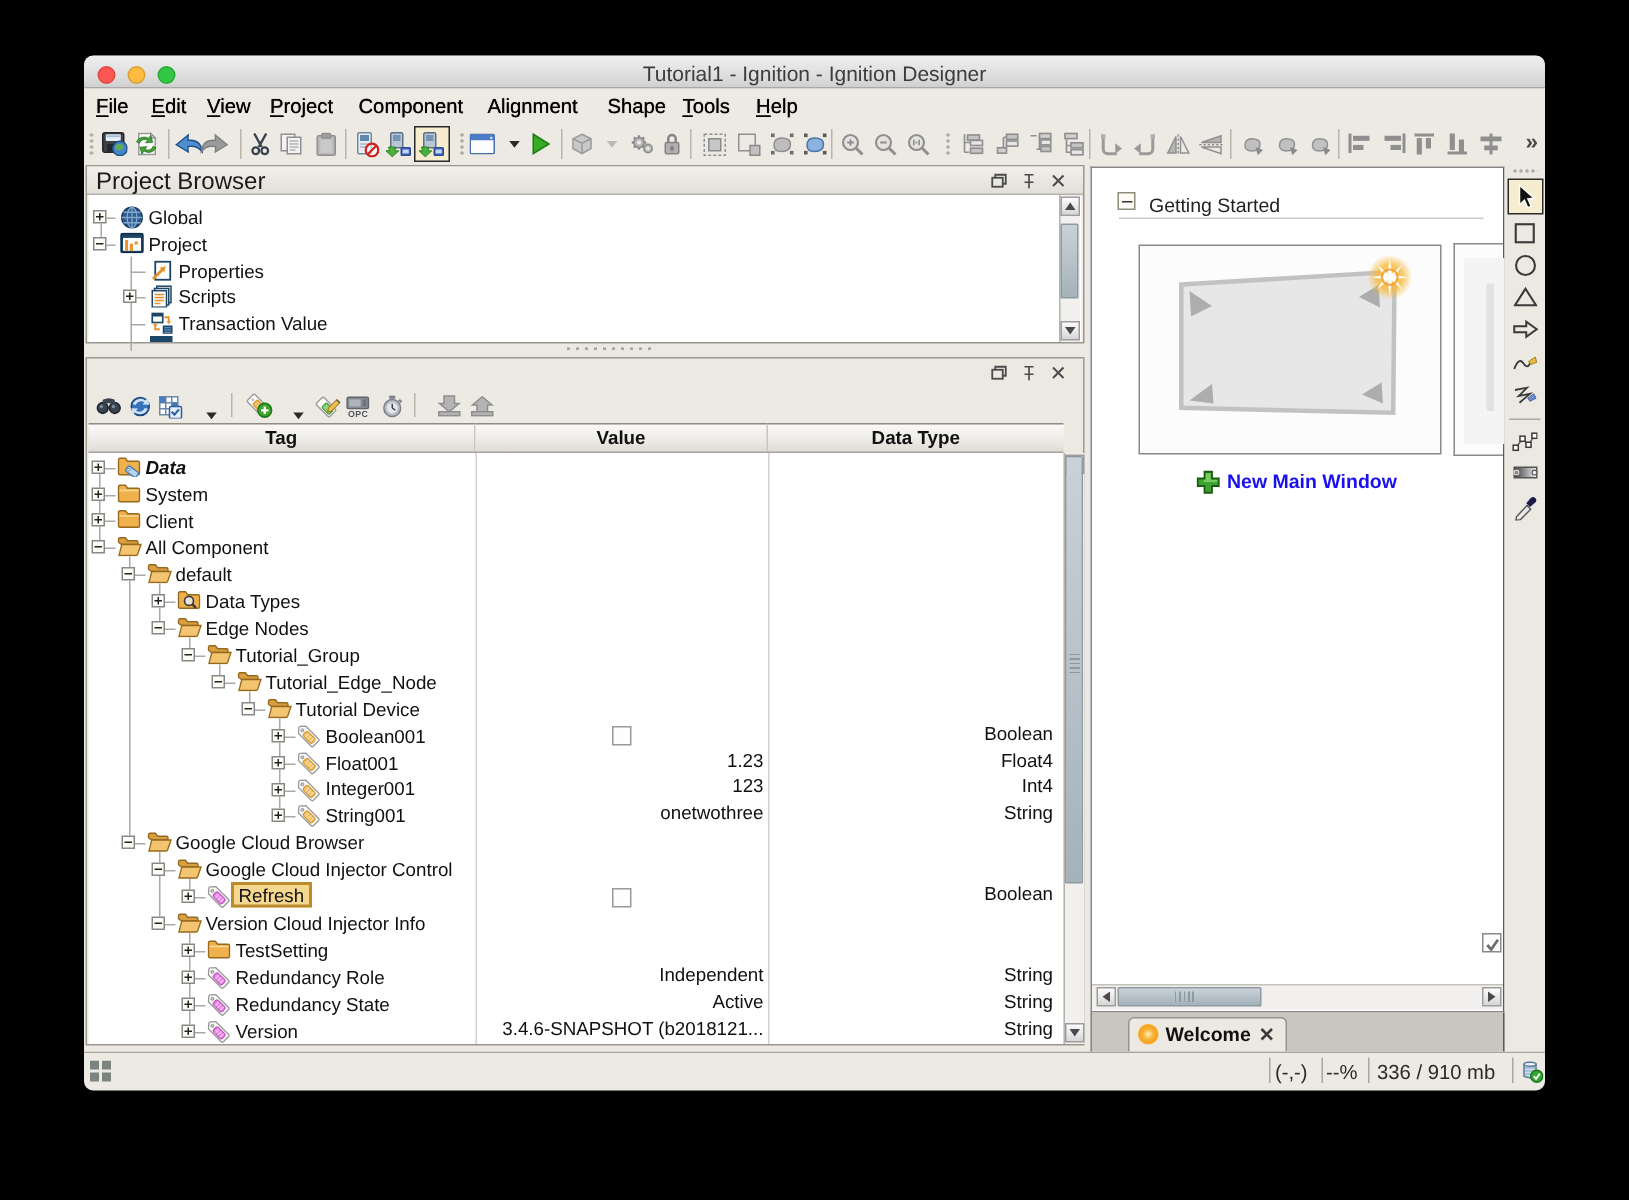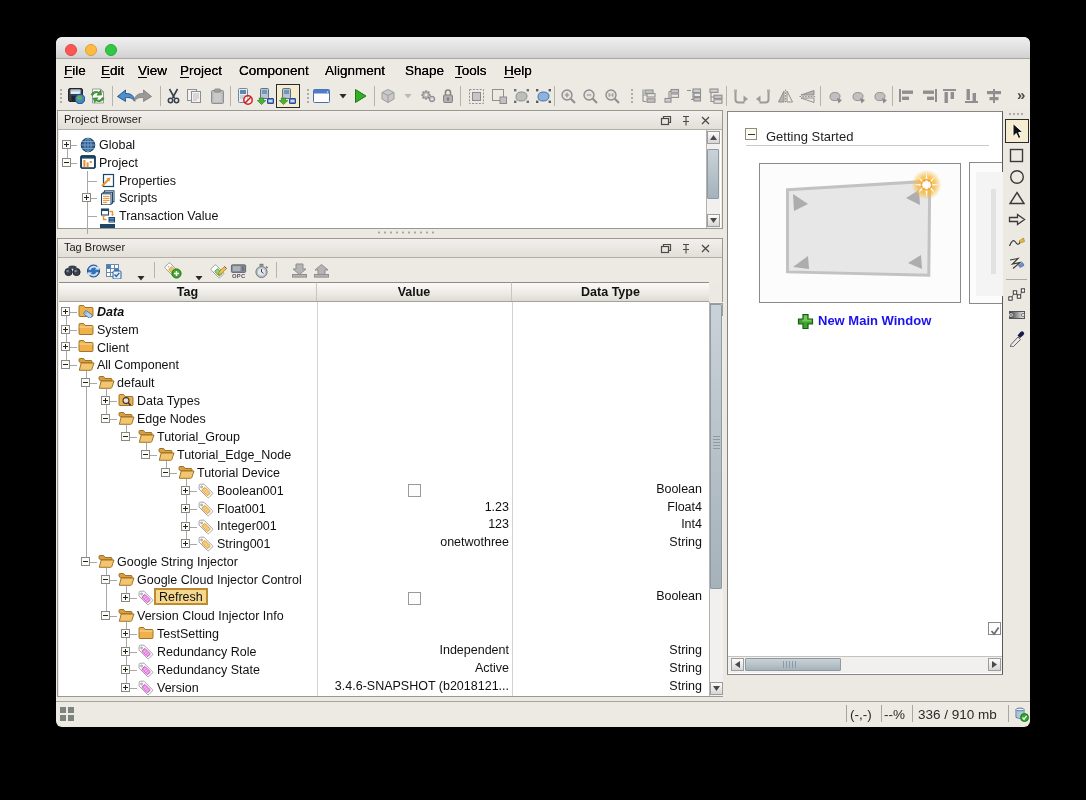--- a/index.html
+++ b/index.html
@@ -9,21 +9,21 @@
 .light{top:7px;width:12px;height:12px;border-radius:50%}
 #title{width:974px;top:4px;text-align:center;font-size:14px;color:#3c3c3c}
 #menubar{left:0;top:23px;width:974px;height:23px;background:#EDEAE3}
 .mi{top:26px;font-size:13.5px;color:#000;text-shadow:0 0 .45px #000;white-space:nowrap}
 .mi u{text-decoration-thickness:1px;text-underline-offset:2px}
 #toolbar{left:0;top:46px;width:974px;height:26px;background:#EDEAE3}
 .tbi{position:absolute;top:0;height:26px;display:flex;align-items:center;justify-content:center}
 .vsep{position:absolute;top:3px;width:1px;height:20px;background:#b7b4ad}
 .grip{position:absolute;top:5px;width:4px;height:16px;background-image:radial-gradient(circle,#b0ada6 1px,transparent 1.2px);background-size:4px 4px}
 .panel{background:#ECE9E2;border:1px solid #9b9890}
-.phead{position:absolute;left:0;top:0;right:0;height:19px;background:linear-gradient(#f2f0ec,#e2dfd8);border-bottom:1px solid #b3b0a9;font-size:11px;color:#1a1a1a}
+.phead{position:absolute;left:0;top:0;right:0;height:19px;background:linear-gradient(#f2f0ec,#e2dfd8);border-bottom:1px solid #b3b0a9;font-size:16px;color:#1a1a1a}
 .phead span{position:absolute;left:6px;top:2px}
 .row{position:absolute;white-space:nowrap;font-size:12.5px;color:#111;height:18px;line-height:18px}
 .treeline{position:absolute;background:#a8a8a8}
 .exp{position:absolute;width:9px;height:9px;background:#fdfdf6;border:1px solid #888;line-height:7px}
 .exp i{position:absolute;left:1px;top:3px;width:5px;height:1px;background:#222}
 .exp.plus b{position:absolute;left:3px;top:1px;width:1px;height:5px;background:#222}
 .cell{position:absolute;font-size:12.5px;color:#111;text-align:right;white-space:nowrap}
 .thc{position:absolute;top:0;height:19px;line-height:19px;text-align:center;font-weight:bold;font-size:12.5px;color:#111;background:linear-gradient(#fbfaf8,#eceae5 60%,#deDBd4);border-right:1px solid #c9c6bf}
 .sbv{position:absolute;background:#f1f0ee;border-left:1px solid #b5b2ab}
 .sbh{position:absolute;background:#f1f0ee;border-top:1px solid #c5c2bb}
@@ -36,20 +36,21 @@
 #tabbar{left:671px;top:638px;width:276px;height:26px;background:#c9c6bf;border-left:1px solid #858585;border-right:1px solid #5a5a5a}
 #rtools{left:947px;top:74px;width:27px;height:564px;background:#ECE9E2}
 .rticon{position:absolute;left:0;width:27px;display:flex;align-items:center;justify-content:center}
 </style></head><body>
 <div id="page">
     <div id="win">
 <div class="abs" id="titlebar"></div>
 <div class="abs light" style="left:9px;background:#fc5753;border:0.5px solid #df4744"></div>
 <div class="abs light" style="left:29px;background:#fdbc40;border:0.5px solid #de9f34"></div>
 <div class="abs light" style="left:49px;background:#33c748;border:0.5px solid #27aa35"></div>
+<div class="abs" id="title">Tutorial1 - Ignition - Ignition Designer</div>
 <div class="abs" id="menubar"></div>
 <div class="abs mi" style="left:8px"><u>F</u>ile</div>
 <div class="abs mi" style="left:45px"><u>E</u>dit</div>
 <div class="abs mi" style="left:82px"><u>V</u>iew</div>
 <div class="abs mi" style="left:124px"><u>P</u>roject</div>
 <div class="abs mi" style="left:183px">Component</div>
 <div class="abs mi" style="left:269px">Alignment</div>
 <div class="abs mi" style="left:349px">Shape</div>
 <div class="abs mi" style="left:399px"><u>T</u>ools</div>
 <div class="abs mi" style="left:448px"><u>H</u>elp</div>
@@ -460,23 +461,20 @@
         </div>
         <div class="sbtn" style="left:649px;top:103px;width:13px;height:13px">
           <svg width="9" height="9">
             <path d="M4.5 7 L1 2 L8 2z" fill="#4a4a4a"></path>
           </svg>
         </div>
         <div class="abs sthumbh" style="left:649px;top:38px;width:12px;height:50px"></div>
       </div>
 <div class="abs" style="left:320px;top:194px;width:60px;height:3px;background-image:radial-gradient(circle,#a8a59e 1px,transparent 1.2px);background-size:6px 3px"></div>
 <div class="abs panel" style="left:1px;top:201px;width:666px;height:459px">
-        <div class="phead">
-          <span>Tag Browser</span>
-        </div>
         <svg class="abs" style="right:12px;top:4px" width="52" height="12" viewBox="0 0 52 12">
           <g fill="none" stroke="#4a4a4a" stroke-width="1.2">
             <rect x="3.5" y="3.5" width="7" height="6"></rect>
             <path d="M5.5 3.5v-2h7v6h-2"></path>
             <path d="M25 1.5h6M28 1.5v5M25 6.5h6M28 6.5v4" stroke-width="1.1"></path>
             <path d="M44 2 l7 7M51 2 l-7 7" stroke-width="1.3"></path>
           </g>
         </svg>
         <div class="abs" style="left:1px;top:19px;width:662px;height:24px;background:#EDEAE3"></div>
         <div class="abs" style="left:5px;top:23px;width:18px;height:17px;display:flex;align-items:center;justify-content:center">
@@ -743,21 +741,21 @@
         <div class="cell" style="left:259px;top:296px;width:192px">onetwothree</div>
         <div class="cell" style="left:454px;top:296px;width:190px">String</div>
         <div class="treeline" style="left:28px;top:323px;width:11px;height:1px"></div>
         <div class="exp" style="left:23px;top:318px">
           <i></i>
         </div>
         <div class="abs" style="left:40px;top:315px"><svg width="17" height="14" viewBox="0 0 17 14">
             <path d="M1 4.5 V2.5 q0 -1 1 -1 h3.6 l1.5 2 H13 q1 0 1 1 v1.5 H3z" fill="#D9A043" stroke="#97691c" stroke-width="0.9"></path>
             <path d="M3.2 6 H16 L13.8 12.5 q-0.3 0.8 -1.1 0.8 H1.3z" fill="#F3C570" stroke="#97691c" stroke-width="0.9"></path>
           </svg></div>
-        <div class="row" style="left:59px;top:314px">Google String Injector</div>
+        <div class="row" style="left:59px;top:314px">Google Cloud Browser</div>
         <div class="treeline" style="left:48px;top:341px;width:11px;height:1px"></div>
         <div class="exp" style="left:43px;top:336px">
           <i></i>
         </div>
         <div class="abs" style="left:60px;top:333px"><svg width="17" height="14" viewBox="0 0 17 14">
             <path d="M1 4.5 V2.5 q0 -1 1 -1 h3.6 l1.5 2 H13 q1 0 1 1 v1.5 H3z" fill="#D9A043" stroke="#97691c" stroke-width="0.9"></path>
             <path d="M3.2 6 H16 L13.8 12.5 q-0.3 0.8 -1.1 0.8 H1.3z" fill="#F3C570" stroke="#97691c" stroke-width="0.9"></path>
           </svg></div>
         <div class="row" style="left:79px;top:332px">Google Cloud Injector Control</div>
         <div class="treeline" style="left:68px;top:359px;width:11px;height:1px"></div>
@@ -912,20 +910,38 @@
           </svg>
         </div>
         <div class="sbtn" style="left:260px;top:546px;width:13px;height:13px">
           <svg width="9" height="9">
             <path d="M7 4.5 L2 1 L2 8z" fill="#4a4a4a"></path>
           </svg>
         </div>
         <div class="abs sthumbh" style="left:17px;top:546px;width:96px;height:13px"></div>
         <div class="abs" style="left:55px;top:549px;width:14px;height:7px;background-image:repeating-linear-gradient(90deg,#8d9aa2 0,#8d9aa2 1px,transparent 1px,transparent 3px)"></div>
       </div>
+<div class="abs" id="tabbar">
+        <div class="abs" style="left:24px;top:3px;width:106px;height:23px;background:#ECE9E2;border:1px solid #96938c;border-bottom:none;border-radius:4px 4px 0 0"></div>
+        <div class="abs" style="left:30px;top:7px"><svg width="15" height="15" viewBox="0 0 15 15">
+            <defs>
+              <radialGradient id="sg">
+                <stop offset="0" stop-color="#fff3c0"></stop>
+                <stop offset="0.45" stop-color="#f8b83a"></stop>
+                <stop offset="0.85" stop-color="#f59f22"></stop>
+                <stop offset="1" stop-color="#f8cf6a"></stop>
+              </radialGradient>
+            </defs>
+            <circle cx="7.5" cy="7.5" r="7" fill="url(#sg)"></circle>
+          </svg></div>
+        <div class="abs" style="left:49px;top:7px;font-size:13px;font-weight:bold;color:#111">Welcome</div>
+        <svg class="abs" style="left:111px;top:9px" width="11" height="11">
+          <path d="M2 2 L9 9 M9 2 L2 9" stroke="#3a3a3a" stroke-width="1.7"></path>
+        </svg>
+      </div>
 <div class="abs" id="rtools">
         <div class="abs" style="left:5px;top:1px;width:17px;height:4px;background-image:radial-gradient(circle,#b0ada6 1px,transparent 1.2px);background-size:4px 4px"></div>
         <div class="abs" style="left:2px;top:8px;width:24px;height:24px;background:#f6edd0;border:1.5px solid #2a2a2a;display:flex;align-items:center;justify-content:center">
           <svg width="17" height="18" viewBox="0 0 17 18">
             <path d="M4 1.5 L4 14.5 7.3 11.5 9.5 16.5 11.8 15.4 9.6 10.6 13.8 10.2z" fill="#111" stroke="#fdfdfd" stroke-width="1"></path>
           </svg>
         </div>
         <div class="rticon" style="top:37px">
           <svg width="15" height="15" viewBox="0 0 15 15">
             <rect x="1.5" y="1.5" width="12" height="12" fill="none" stroke="#3a3a3a" stroke-width="1.4"></rect>

